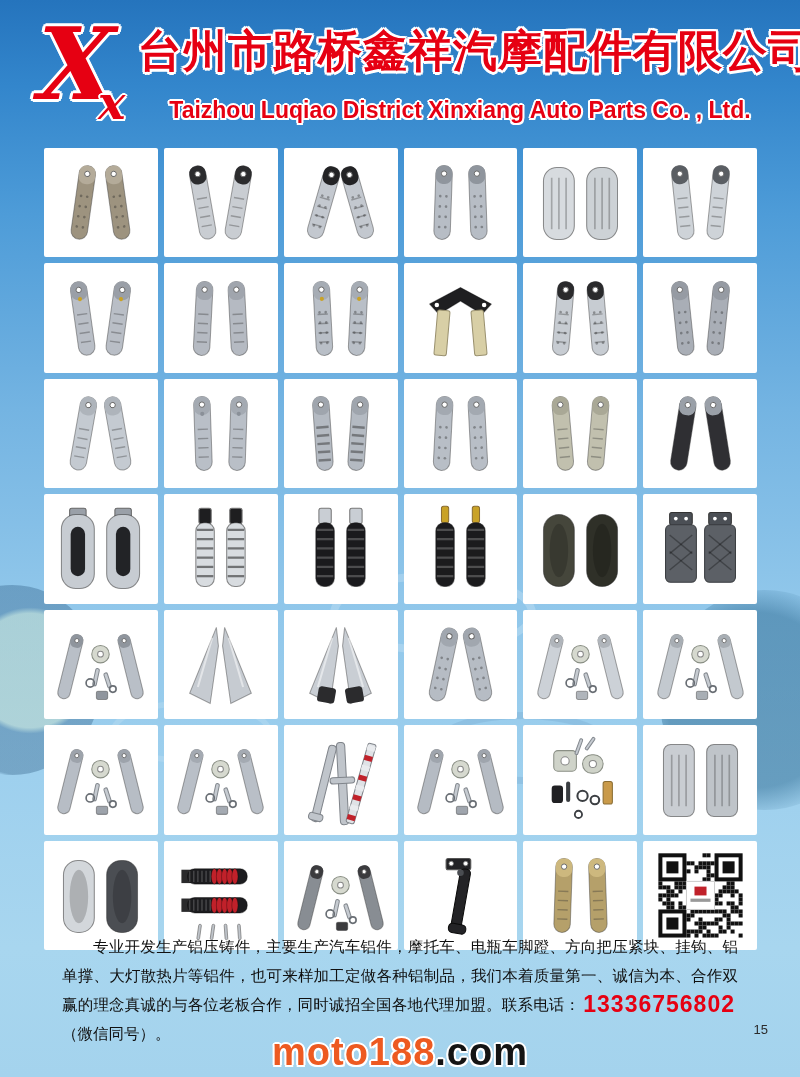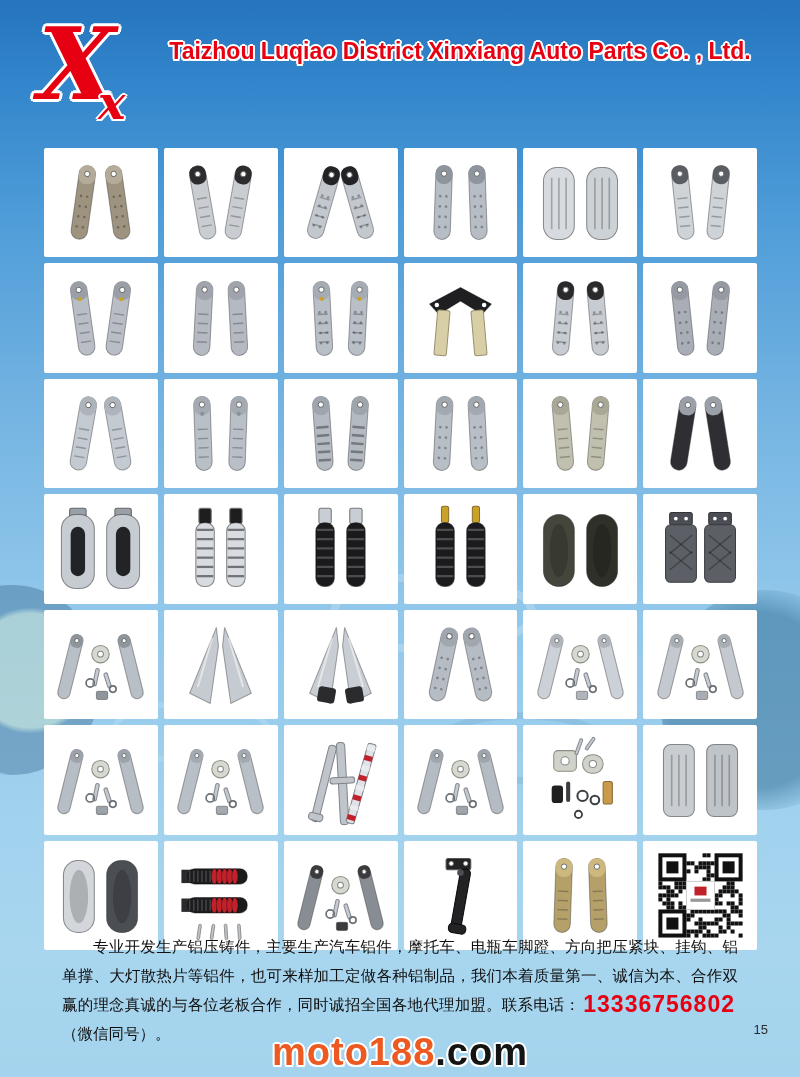--- a/index.html
+++ b/index.html
@@ -56,20 +56,21 @@
 <div class="deco deco-ring1"></div>
 <div class="deco deco-ring2"></div>
 <div class="deco deco-ring3"></div>
 
 <div class="header">
   <div class="logo">
     <span class="big">X</span>
     <span class="small">x</span>
   </div>
   <div class="titles">
+    <div class="title-zh">台州市路桥鑫祥汽摩配件有限公司</div>
     <div class="title-en">Taizhou Luqiao District Xinxiang Auto Parts Co. , Ltd.</div>
   </div>
 </div>
 
 <div class="grid" id="grid">
     <div class="cell" title="Serrated cast footrest pair">
       <svg viewBox="0 0 100 100" preserveAspectRatio="xMidYMid meet">
         <g transform="rotate(8 33 52)">
           <rect x="25" y="14" width="16" height="72" rx="8" fill="#9d937f" stroke="rgba(60,60,60,.45)"></rect>
           <rect x="25" y="14" width="16" height="18" rx="7" fill="#b4ab99"></rect>

